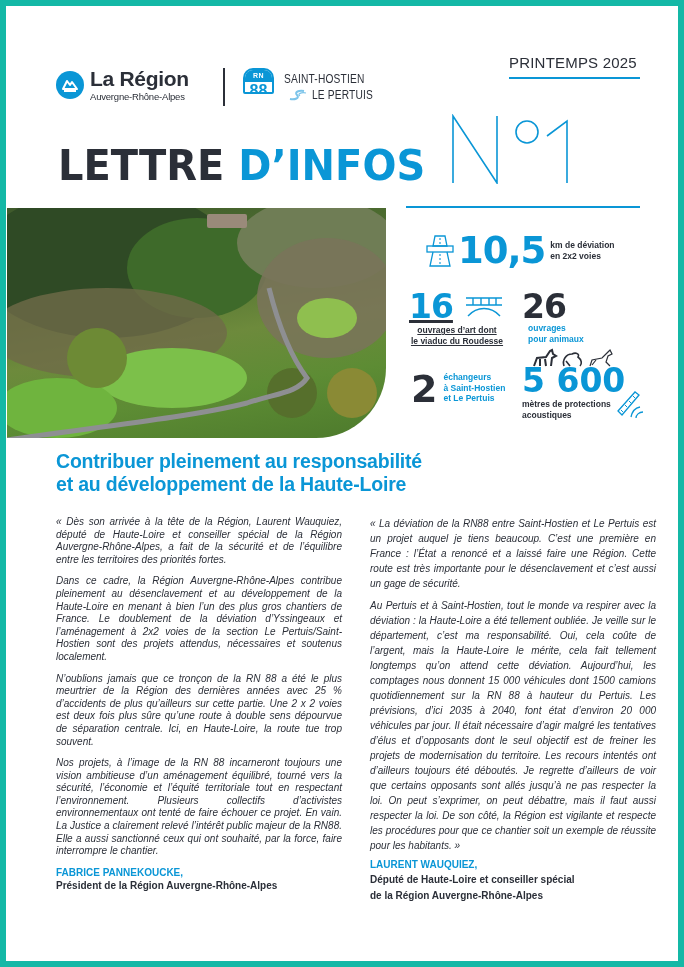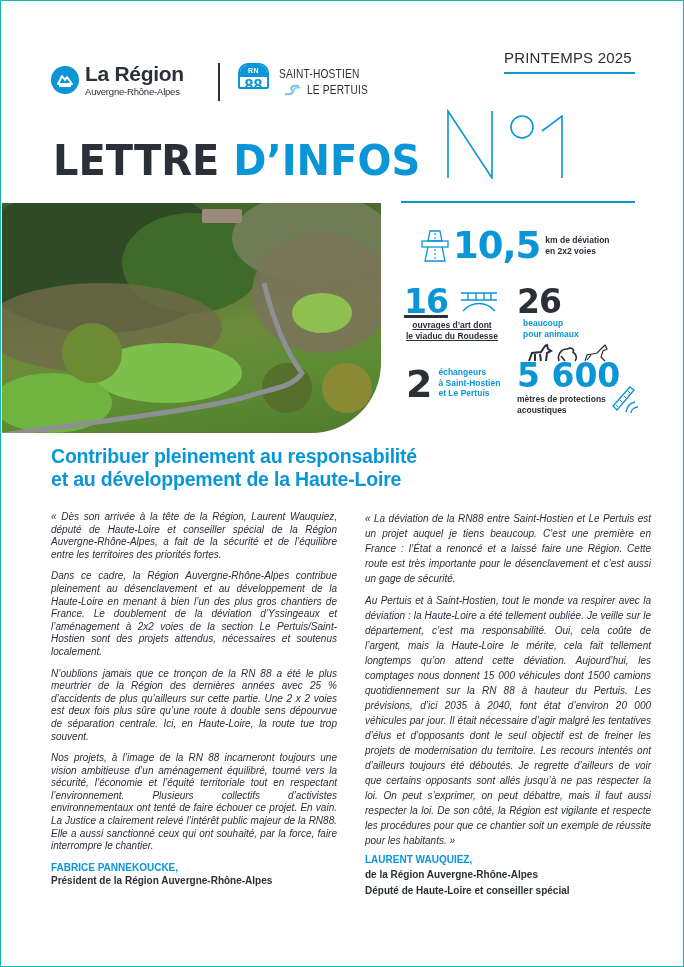--- a/index.html
+++ b/index.html
@@ -1,18 +1,18 @@
 <!DOCTYPE html>
 <html><head>
 <meta charset="utf-8">
 <style>
   * { margin: 0; padding: 0; box-sizing: border-box; }
   html, body { width: 684px; height: 967px; background: #ffffff; overflow: hidden; }
   body { font-family: "Liberation Sans", sans-serif; color: #2b2f38; position: relative; }
-  .page { position: absolute; left: 0; top: 0; width: 684px; height: 967px; border: 1px solid #14b8a6; background: #fff; }
+  .page { position: absolute; left: 0; top: 0; width: 684px; height: 967px; border: 6px solid #14b8a6; background: #fff; }
 
   
   .logo-region { position: absolute; left: 50px; top: 62px; display: flex; align-items: center; }
   .logo-circle { width: 28px; height: 28px; border-radius: 50%; background: #0a96d6; display: flex; align-items: center; justify-content: center; }
   .logo-text { margin-left: 6px; line-height: 1; }
   .logo-title { font-size: 21px; font-weight: bold; color: #2b2f38; letter-spacing: -0.3px; }
   .logo-sub { font-size: 9.5px; color: #2b2f38; margin-top: 3px; letter-spacing: -0.2px; }
   .logo-sep { position: absolute; left: 217px; top: 62px; width: 2px; height: 38px; background: #2b2f38; }
   .rn-badge { position: absolute; left: 237px; top: 62px; width: 31px; height: 26px; border: 2px solid #0a96d6; border-radius: 10px 10px 2px 2px; overflow: hidden; background: #fff; }
   .rn-top { height: 12px; background: #0a96d6; color: #fff; font-size: 7px; font-weight: bold; text-align: center; line-height: 12px; letter-spacing: 0.5px; }
@@ -144,21 +144,21 @@
     <div class="small dark" style="text-align:center;width:96px;margin-top:2px;font-size:8.5px;">
       <div>ouvrages d’art dont</div>
       <div>le viaduc du Roudesse</div>
     </div>
   </div>
 
   <div class="stat" style="left:516px;top:284px;">
     <div style="display:flex;align-items:flex-start;flex-direction:column;">
       <div class="big dark" style="font-size:33px;">26</div>
       <div class="small blue" style="margin-left:6px;font-size:8.5px;">
-        <div>beaucoup</div>
+        <div>ouvrages</div>
         <div>pour animaux</div>
       </div>
     </div>
     <svg width="84" height="20" viewBox="0 0 84 20" style="margin-left:10px;margin-top:4px;">
       <path d="M2 18 L5 10 L14 9 L18 3 L20 2 L21 6 L24 8 L20 10 L19 18 M8 11 L8 18 M13 11 L14 18" stroke="#2b2f38" stroke-width="2" fill="none"></path>
       <path d="M32 18 C30 12, 34 6, 40 6 C44 4, 48 6, 46 9 C50 12, 50 16, 48 18 M38 18 L34 13" stroke="#2b2f38" stroke-width="1.6" fill="none"></path>
       <path d="M58 18 L60 12 L70 10 L76 4 L78 2 L80 6 L76 8 L74 14 L78 18 M64 12 L60 17" stroke="#2b2f38" stroke-width="1.2" fill="none"></path>
     </svg>
   </div>
 
@@ -198,17 +198,17 @@
     <p>N’oublions jamais que ce tronçon de la RN 88 a été le plus meurtrier de la Région des dernières années avec 25 % d’accidents de plus qu’ailleurs sur cette partie. Une 2 x 2 voies est deux fois plus sûre qu’une route à double sens dépourvue de séparation centrale. Ici, en Haute-Loire, la route tue trop souvent.</p>
     <p>Nos projets, à l’image de la RN 88 incarneront toujours une vision ambitieuse d’un aménagement équilibré, tourné vers la sécurité, l’économie et l’équité territoriale tout en respectant l’environnement. Plusieurs collectifs d’activistes environnementaux ont tenté de faire échouer ce projet. En vain. La Justice a clairement relevé l’intérêt public majeur de la RN88. Elle a aussi sanctionné ceux qui ont souhaité, par la force, faire interrompre le chantier.</p>
     <div class="sig-name">FABRICE PANNEKOUCKE,</div>
     <div class="sig-role">Président de la Région Auvergne-Rhône-Alpes</div>
   </div>
 
   <div class="col right">
     <p>« La déviation de la RN88 entre Saint-Hostien et Le Pertuis est un projet auquel je tiens beaucoup. C’est une première en France : l’État a renoncé et a laissé faire une Région. Cette route est très importante pour le désenclavement et c’est aussi un gage de sécurité.</p>
     <p style="margin-bottom:4px;">Au Pertuis et à Saint-Hostien, tout le monde va respirer avec la déviation : la Haute-Loire a été tellement oubliée. Je veille sur le département, c’est ma responsabilité. Oui, cela coûte de l’argent, mais la Haute-Loire le mérite, cela fait tellement longtemps qu’on attend cette déviation. Aujourd’hui, les comptages nous donnent 15 000 véhicules dont 1500 camions quotidiennement sur la RN 88 à hauteur du Pertuis. Les prévisions, d’ici 2035 à 2040, font état d’environ 20 000 véhicules par jour. Il était nécessaire d’agir malgré les tentatives d’élus et d’opposants dont le seul objectif est de freiner les projets de modernisation du territoire. Les recours intentés ont d’ailleurs toujours été déboutés. Je regrette d’ailleurs de voir que certains opposants sont allés jusqu’à ne pas respecter la loi. On peut s’exprimer, on peut débattre, mais il faut aussi respecter la loi. De son côté, la Région est vigilante et respecte les procédures pour que ce chantier soit un exemple de réussite pour les habitants. »</p>
     <div class="sig-name">LAURENT WAUQUIEZ,</div>
+    <div class="sig-role">Député de Haute-Loire et conseiller spécial</div>
     <div class="sig-role">de la Région Auvergne-Rhône-Alpes</div>
-    <div class="sig-role">Député de Haute-Loire et conseiller spécial</div>
   </div>
 
 </div>
 
 </body></html>

